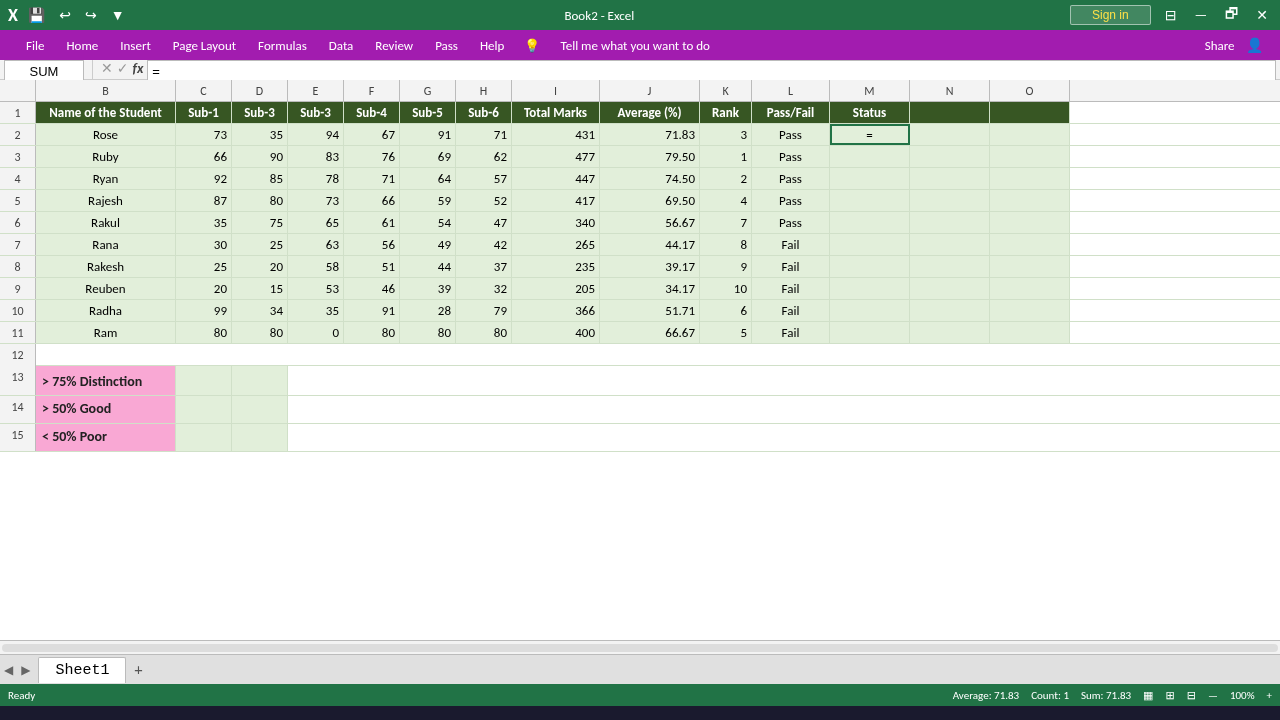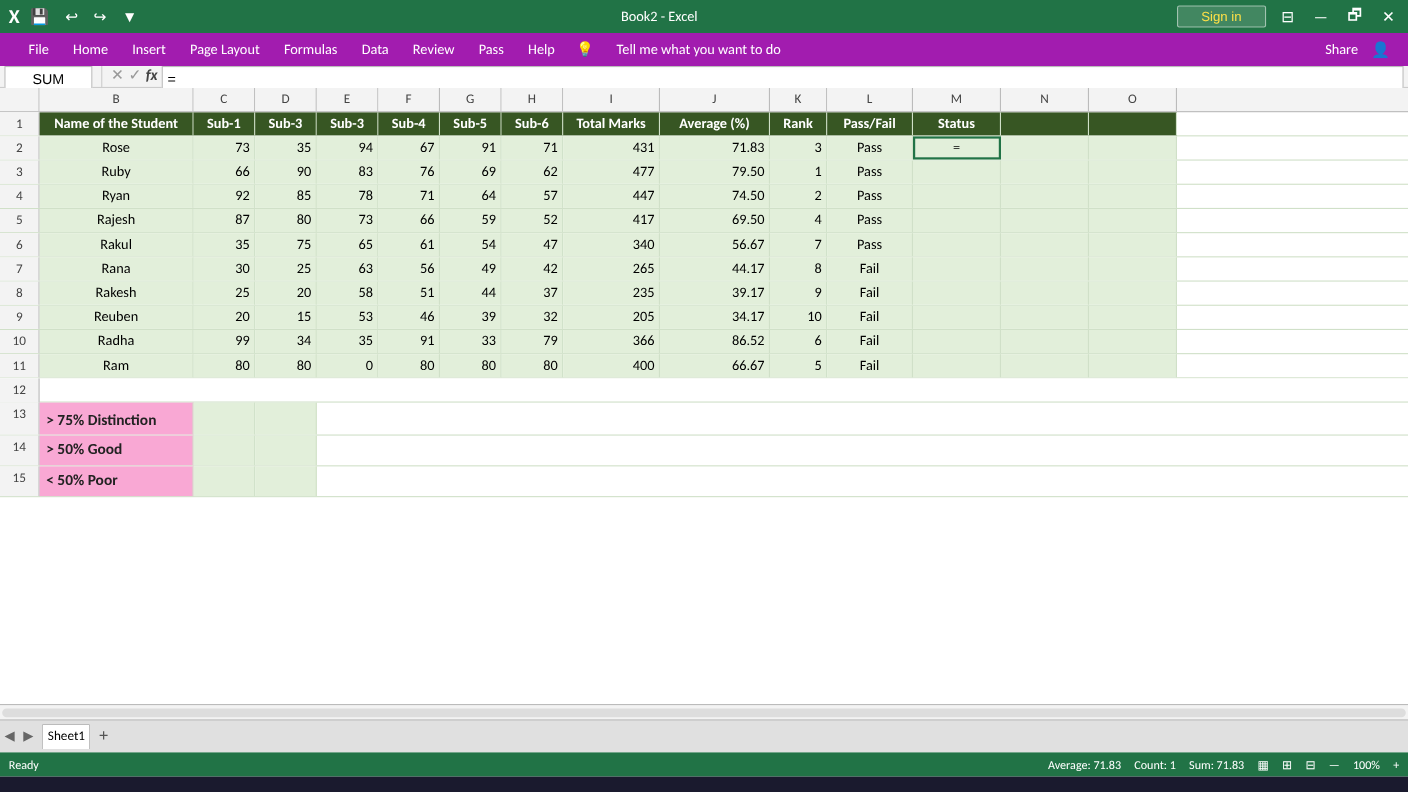--- a/index.html
+++ b/index.html
@@ -159,27 +159,28 @@
     #sheet-tabs {
       height: 30px;
       background: #e0e0e0;
       border-top: 1px solid #bbb;
       display: flex;
       align-items: center;
       padding: 0 4px;
       gap: 2px;
     }
     .sheet-tab {
-      padding: 4px 4px;
+      padding: 4px 16px;
       background: white;
       border: 1px solid #bbb;
       border-bottom: none;
-      font-size: 12px;
+      font-size: 15px;
       cursor: pointer;
       border-radius: 2px 2px 0 0;
+      font-family: Liberation Mono, monospace;
     }
     .tab-nav { color: #666; font-size: 12px; margin-right: 6px; cursor: pointer; }
 
     
     #status-bar {
       height: 22px;
       background: #217346;
       display: flex;
       align-items: center;
       padding: 0 8px;
@@ -452,24 +453,24 @@
           <div class="cell w-n  data-green"></div>
           <div class="cell w-o  data-green"></div>
         </div>
         <div class="data-row">
           <div class="row-num">10</div>
           <div class="cell w-b text-center data-green">Radha</div>
           <div class="cell w-c text-right data-green">99</div>
           <div class="cell w-d text-right data-green">34</div>
           <div class="cell w-e text-right data-green">35</div>
           <div class="cell w-f text-right data-green">91</div>
-          <div class="cell w-g text-right data-green">33</div>
+          <div class="cell w-g text-right data-green">28</div>
           <div class="cell w-h text-right data-green">79</div>
           <div class="cell w-i text-right data-green">366</div>
-          <div class="cell w-j text-right data-green">86.52</div>
+          <div class="cell w-j text-right data-green">51.71</div>
           <div class="cell w-k text-right data-green">6</div>
           <div class="cell w-l text-center data-green">Fail</div>
           <div class="cell w-m text-center data-green"></div>
           <div class="cell w-n  data-green"></div>
           <div class="cell w-o  data-green"></div>
         </div>
         <div class="data-row">
           <div class="row-num">11</div>
           <div class="cell w-b text-center data-green">Ram</div>
           <div class="cell w-c text-right data-green">80</div>

